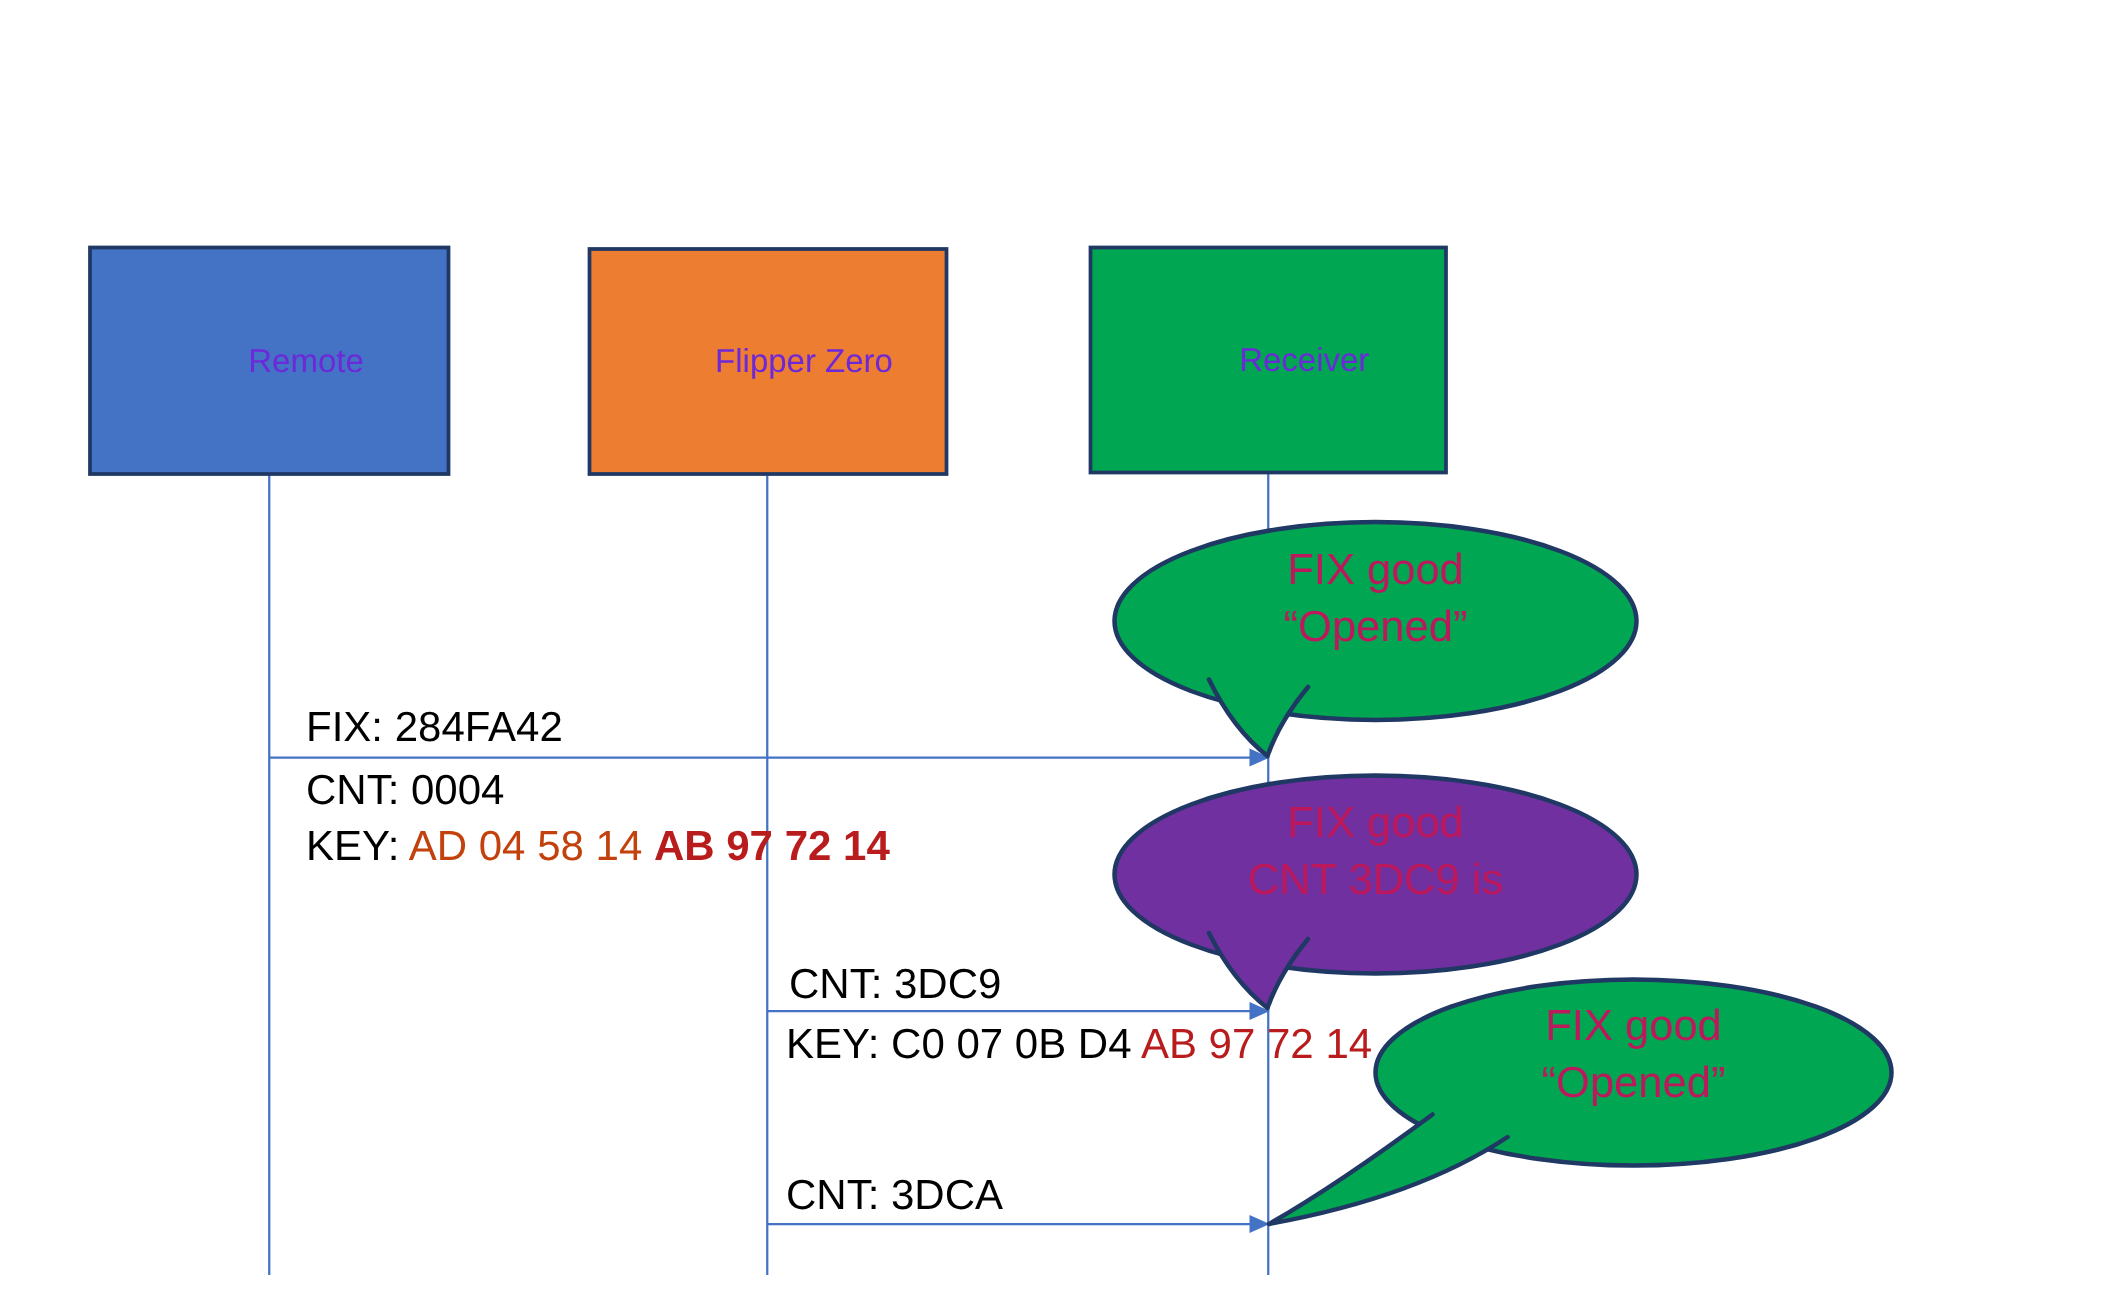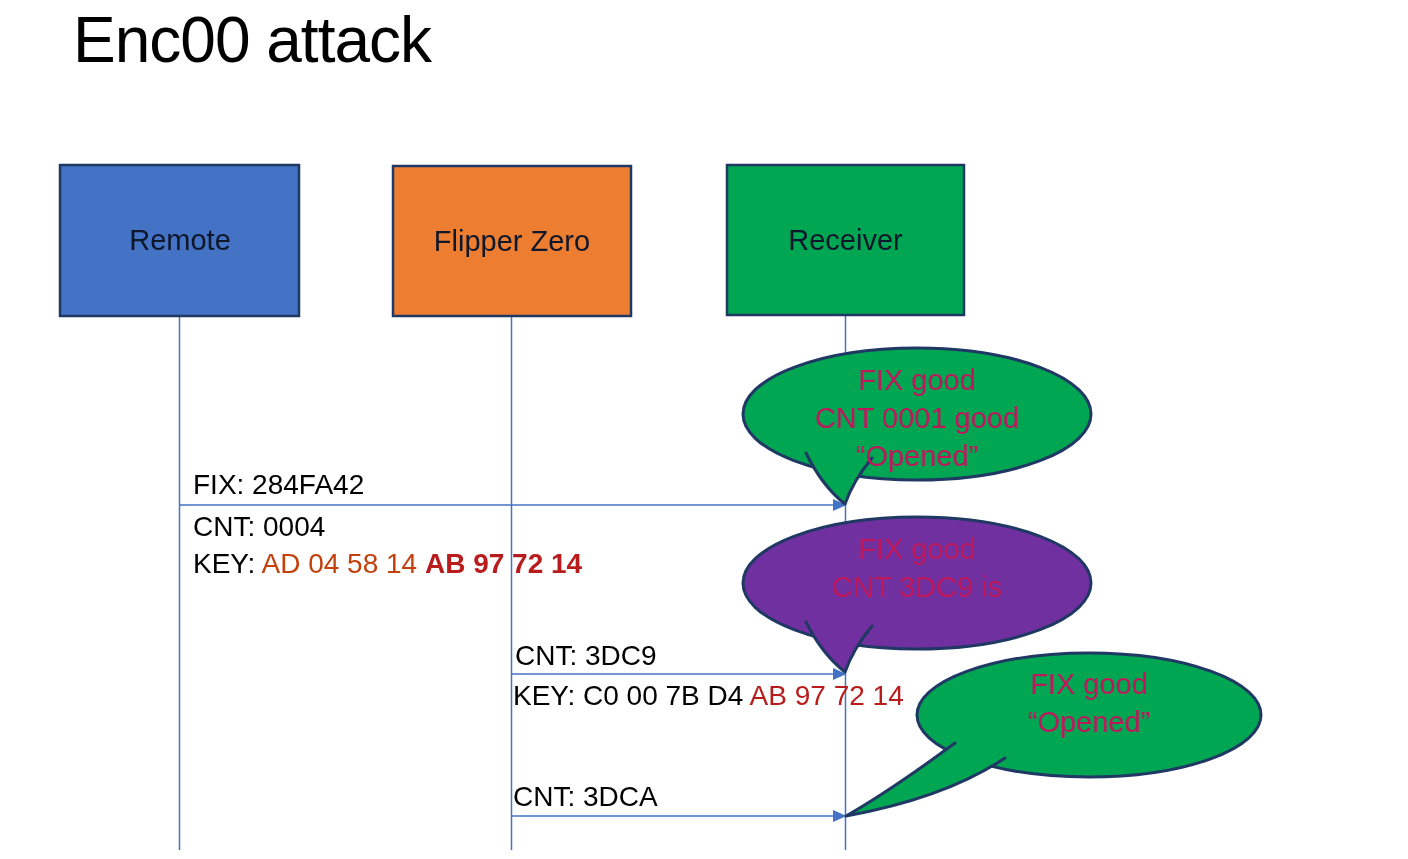--- a/index.html
+++ b/index.html
@@ -14,27 +14,27 @@
   }
   .overlay{position:absolute;left:0;top:0;z-index:1;}
   .lifeline{stroke:#4472C4;stroke-width:1.5;fill:none;}
   .msgline{stroke:#4472C4;stroke-width:1.5;fill:none;}
   .arrowhead{fill:#4472C4;stroke:none;}
   .actor{stroke:#1F3864;stroke-width:2.5;}
   .callout-shape{stroke:#1F3864;stroke-width:3;}
   .callout-tail{stroke:#1F3864;stroke-width:3;stroke-linecap:round;stroke-linejoin:round;}
   .txt{position:absolute;z-index:3;white-space:nowrap;}
   .actor-label{
-    position:absolute;z-index:3;color:#0f172a;font-size:29px;
-    display:flex;align-items:center;justify-content:center;text-align:center;
+    position:absolute;z-index:3;color:#6d28d9;font-size:22px;
+    display:flex;align-items:center;justify-content:center;text-align:center;padding-left:24px;
   }
   .al-remote{left:60px;top:165px;width:240px;height:151px;}
   .al-flipper{left:392px;top:165px;width:240px;height:152px;}
   .al-receiver{left:726px;top:164px;width:239px;height:152px;}
-  .msg{font-size:28px;line-height:32px;color:#000;}
+  .msg{font-size:28px;line-height:32px;color:#000;margin-left:11px;}
   .m1-fix{left:193px;top:469px;}
   .m1-cnt{left:193px;top:511px;}
   .m1-key{left:193px;top:548px;}
   .m2-cnt{left:515px;top:640px;}
   .m2-key{left:513px;top:680px;}
   .m3-cnt{left:513px;top:781px;}
   .m3-key{left:511px;top:820px;}
   .kp{white-space:pre;}
   .k-red{color:#c2410c;}
   .k-green{color:#b91c1c;}
@@ -45,21 +45,20 @@
   }
   .ct-1{left:743px;top:361px;width:348px;}
   .ct-2{left:743px;top:530px;width:348px;}
   .ct-3{left:917px;top:665px;width:344px;}
 </style>
 </head>
 <body>
 
 <div class="stage">
 
-  <div class="title">Enc00 attack</div>
 
   <svg class="overlay" width="1408" height="859" viewBox="0 0 1408 859">
 
     <line class="lifeline" x1="179.5" y1="316" x2="179.5" y2="850"></line>
     <line class="lifeline" x1="511.5" y1="317" x2="511.5" y2="850"></line>
     <line class="lifeline" x1="845.5" y1="316" x2="845.5" y2="850"></line>
 
     <g>
       <line class="msgline" x1="179.5" y1="505" x2="835" y2="505"></line>
       <path class="arrowhead" d="M846.5,505 L833,499 L833,511 Z"></path>
@@ -93,27 +92,26 @@
 
   <div class="actor-label al-remote">Remote</div>
   <div class="actor-label al-flipper">Flipper Zero</div>
   <div class="actor-label al-receiver">Receiver</div>
 
   <div class="txt msg m1-fix">FIX: 284FA42</div>
   <div class="txt msg m1-cnt">CNT: 0004</div>
   <div class="txt msg m1-key"><span class="kp">KEY: </span><span class="kp"></span><span class="kp k-red">AD 04 58 14 </span><span class="kp k-green k-bold">AB 97 72 14</span></div>
 
   <div class="txt msg m2-cnt">CNT: 3DC9</div>
-  <div class="txt msg m2-key"><span class="kp">KEY: </span><span class="kp">C0 00 7B D4 </span><span class="kp k-red"></span><span class="kp k-green">AB 97 72 14</span></div>
+  <div class="txt msg m2-key"><span class="kp">KEY: </span><span class="kp">C0 07 0B D4 </span><span class="kp k-red"></span><span class="kp k-green">AB 97 72 14</span></div>
 
   <div class="txt msg m3-cnt">CNT: 3DCA</div>
 
   <div class="callout-text ct-1">
     <div>FIX good</div>
-    <div>CNT 0001 good</div>
     <div>“Opened”</div>
   </div>
   <div class="callout-text ct-2">
     <div>FIX good</div>
     <div>CNT 3DC9 is</div>
   </div>
   <div class="callout-text ct-3">
     <div>FIX good</div>
     <div>“Opened”</div>
   </div>

